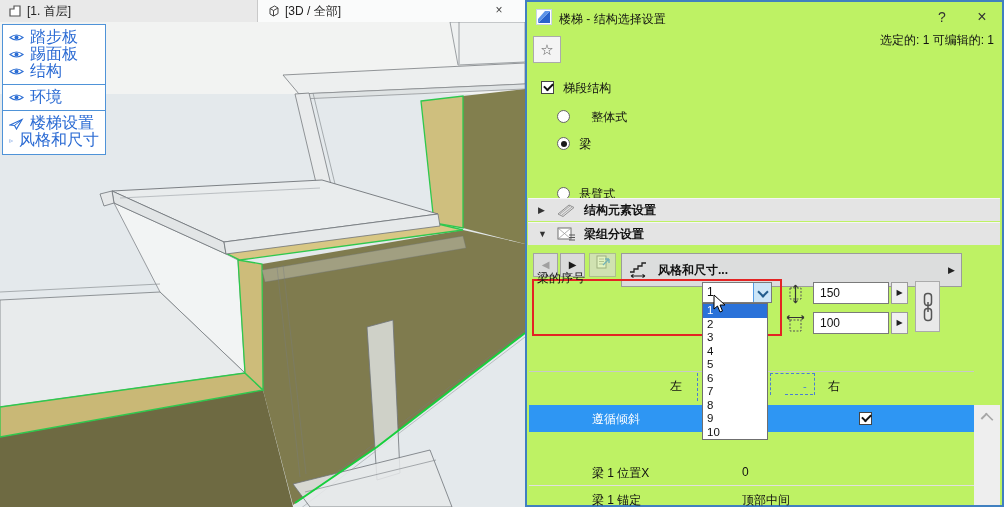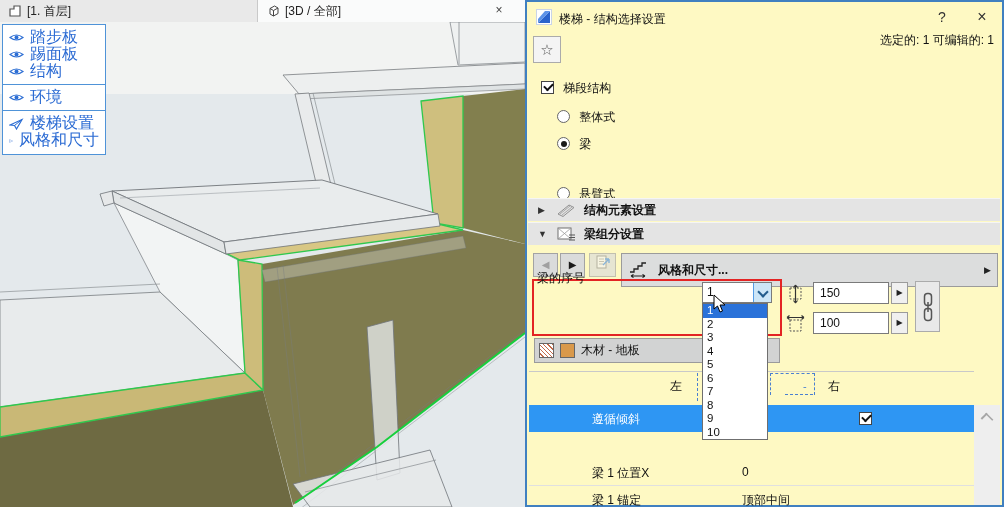--- a/index.html
+++ b/index.html
@@ -15,39 +15,39 @@
   .tab2{flex:1;background:#fafbfb;position:relative;}
   .tab-close{position:absolute;right:18px;top:2px;width:16px;height:16px;text-align:center;line-height:16px;color:#444;font-size:12px;cursor:default;}
   .scene{left:0;top:22px;width:525px;height:485px;}
 
   
   .opanel{left:2px;top:24px;width:104px;background:#fff;border:1px solid #4f93d8;box-sizing:border-box;padding:4px 0 5px 0;font-size:16px;color:#2a6ad3;}
   .oitem{display:flex;align-items:center;gap:6px;height:17px;padding:0 6px;white-space:nowrap;}
   .odiv{border-top:1px solid #4f93d8;margin:4px 0;}
 
   
-  .dialog{left:525px;top:0;width:479px;height:507px;background:#fef9c3;border:2px solid #4080c0;box-sizing:border-box;}
+  .dialog{left:525px;top:0;width:479px;height:507px;background:#bef264;border:2px solid #4080c0;box-sizing:border-box;}
   .dlg-inner{position:relative;width:475px;height:503px;font-size:12px;color:#111;}
   .titlebar{position:absolute;left:0;top:0;width:100%;height:30px;}
   .title-text{position:absolute;left:32px;top:9px;font-size:12px;color:#111;}
   .tb-btn{position:absolute;top:4px;width:24px;height:22px;text-align:center;line-height:22px;color:#333;font-size:14px;}
   .star-btn{position:absolute;left:6px;top:34px;width:26px;height:25px;background:#f4f4f4;border:1px solid #ababab;text-align:center;line-height:25px;font-size:15px;color:#555;}
   .selstat{position:absolute;right:8px;top:30px;font-size:12px;color:#111;}
 
   .check{display:inline-block;width:13px;height:13px;border:1px solid #444;background:#fff;position:relative;vertical-align:-2px;box-sizing:border-box;}
   .check.checked::after{content:"";position:absolute;left:2px;top:1px;width:7px;height:4px;border-left:2px solid #111;border-bottom:2px solid #111;transform:rotate(-45deg);}
   .radio{display:inline-block;width:13px;height:13px;border:1px solid #666;border-radius:50%;background:#fff;position:relative;vertical-align:-2px;box-sizing:border-box;}
   .radio.sel::after{content:"";position:absolute;left:2.5px;top:2.5px;width:6px;height:6px;border-radius:50%;background:#1a1a1a;}
 
   .secbar{position:absolute;left:1px;width:472px;height:23px;background:#e4e4e4;border-top:1px solid #f5f5f5;display:flex;align-items:center;gap:8px;padding-left:10px;box-sizing:border-box;}
   .secbar b{font-size:12px;color:#111;}
   .tri{font-size:9px;color:#333;width:10px;}
 
   .navbtn{position:absolute;top:251px;width:25px;height:24px;background:#dadbdb;border:1px solid #a3a3a3;box-sizing:border-box;text-align:center;line-height:22px;font-size:10px;}
-  .stylebar{position:absolute;left:94px;top:251px;width:377px;height:24px;background:#dcdddd;border:1px solid #9b9b9b;box-sizing:border-box;display:flex;align-items:center;gap:8px;padding:16px 6px;}
+  .stylebar{position:absolute;left:94px;top:251px;width:341px;height:24px;background:#dcdddd;border:1px solid #9b9b9b;box-sizing:border-box;display:flex;align-items:center;gap:8px;padding:16px 6px;}
   .stylebar b{font-size:12px;}
 
   .redrect{position:absolute;left:5px;top:277px;width:246px;height:53px;border:2px solid #e32424;z-index:5;}
   .combo{position:absolute;left:175px;top:280px;width:70px;height:21px;border:1px solid #7a7a7a;box-sizing:border-box;background:#fff;z-index:6;}
   .combo .val{position:absolute;left:4px;top:2px;font-size:12px;}
   .combo .btn{position:absolute;right:0;top:0;width:18px;height:19px;background:#cde6f7;border-left:1px solid #569de5;box-sizing:border-box;}
   .combo .chev{position:absolute;left:5px;top:5px;width:6px;height:6px;border-right:2px solid #235c8c;border-bottom:2px solid #235c8c;transform:rotate(45deg);}
 
   .field{position:absolute;width:76px;height:22px;border:1px solid #7a7a7a;box-sizing:border-box;background:#fff;font-size:12px;padding:0 8px 0 6px;font-family:inherit;color:#111;}
   .flyout{position:absolute;width:17px;height:22px;background:#f0f0f0;border:1px solid #9b9b9b;box-sizing:border-box;text-align:center;line-height:20px;font-size:8px;color:#222;}
@@ -201,21 +201,21 @@
       <div class="star-btn"><span>☆</span></div>
       <div class="selstat">选定的: 1 可编辑的: 1</div>
 
       <div class="abs" style="left:14px;top:78px;">
         <span class="check checked"></span>
         <span style="margin-left:6px;">梯段结构</span>
       </div>
 
       <div class="abs" style="left:30px;top:107px;">
         <span class="radio"></span>
-        <span style="margin-left:6px;">整体式</span>
+        <span style="margin-left:18px;">整体式</span>
       </div>
       <div class="abs" style="left:30px;top:134px;">
         <span class="radio sel"></span>
         <span style="margin-left:6px;">梁</span>
       </div>
       <div class="abs" style="left:30px;top:161px;margin-top:23px;">
         <span class="radio"></span>
         <span style="margin-left:6px;">悬臂式</span>
       </div>
 
@@ -297,25 +297,20 @@
       <div class="flyout" style="left:364px;top:310px;">▶</div>
 
       <div class="chainbtn">
         <svg width="14" height="30" viewBox="0 0 14 30">
             <rect x="3.5" y="1.5" width="7" height="12" rx="3" fill="none" stroke="#555" stroke-width="1.5"></rect>
             <rect x="3.5" y="16.5" width="7" height="12" rx="3" fill="none" stroke="#555" stroke-width="1.5"></rect>
             <path d="M7,10 L7,20" stroke="#555" stroke-width="1.5"></path>
           </svg>
       </div>
 
-      <div class="matbtn">
-        <span class="sw sw1"></span>
-        <span class="sw sw2"></span>
-        <span>木材 - 地板</span>
-      </div>
 
       <div class="sep"></div>
 
       <span class="dimlbl" style="left:143px;">左</span>
       <span class="dimlbl" style="left:301px;">右</span>
       <div class="dash" style="left:170px;top:371px;height:28px;border-left:1px dashed #4a7fd0;"></div>
       <span class="dash" style="left:175px;top:381px;color:#4a7fd0;font-size:10px;">+</span>
       <div class="dash" style="left:243px;top:371px;width:43px;height:21px;border:1px dashed #4a7fd0;border-bottom:none;"></div>
       <span class="dash" style="left:276px;top:378px;color:#4a7fd0;font-size:11px;">-</span>
       <div class="dash" style="left:258px;top:392px;width:28px;border-top:1px dashed #4a7fd0;"></div>

